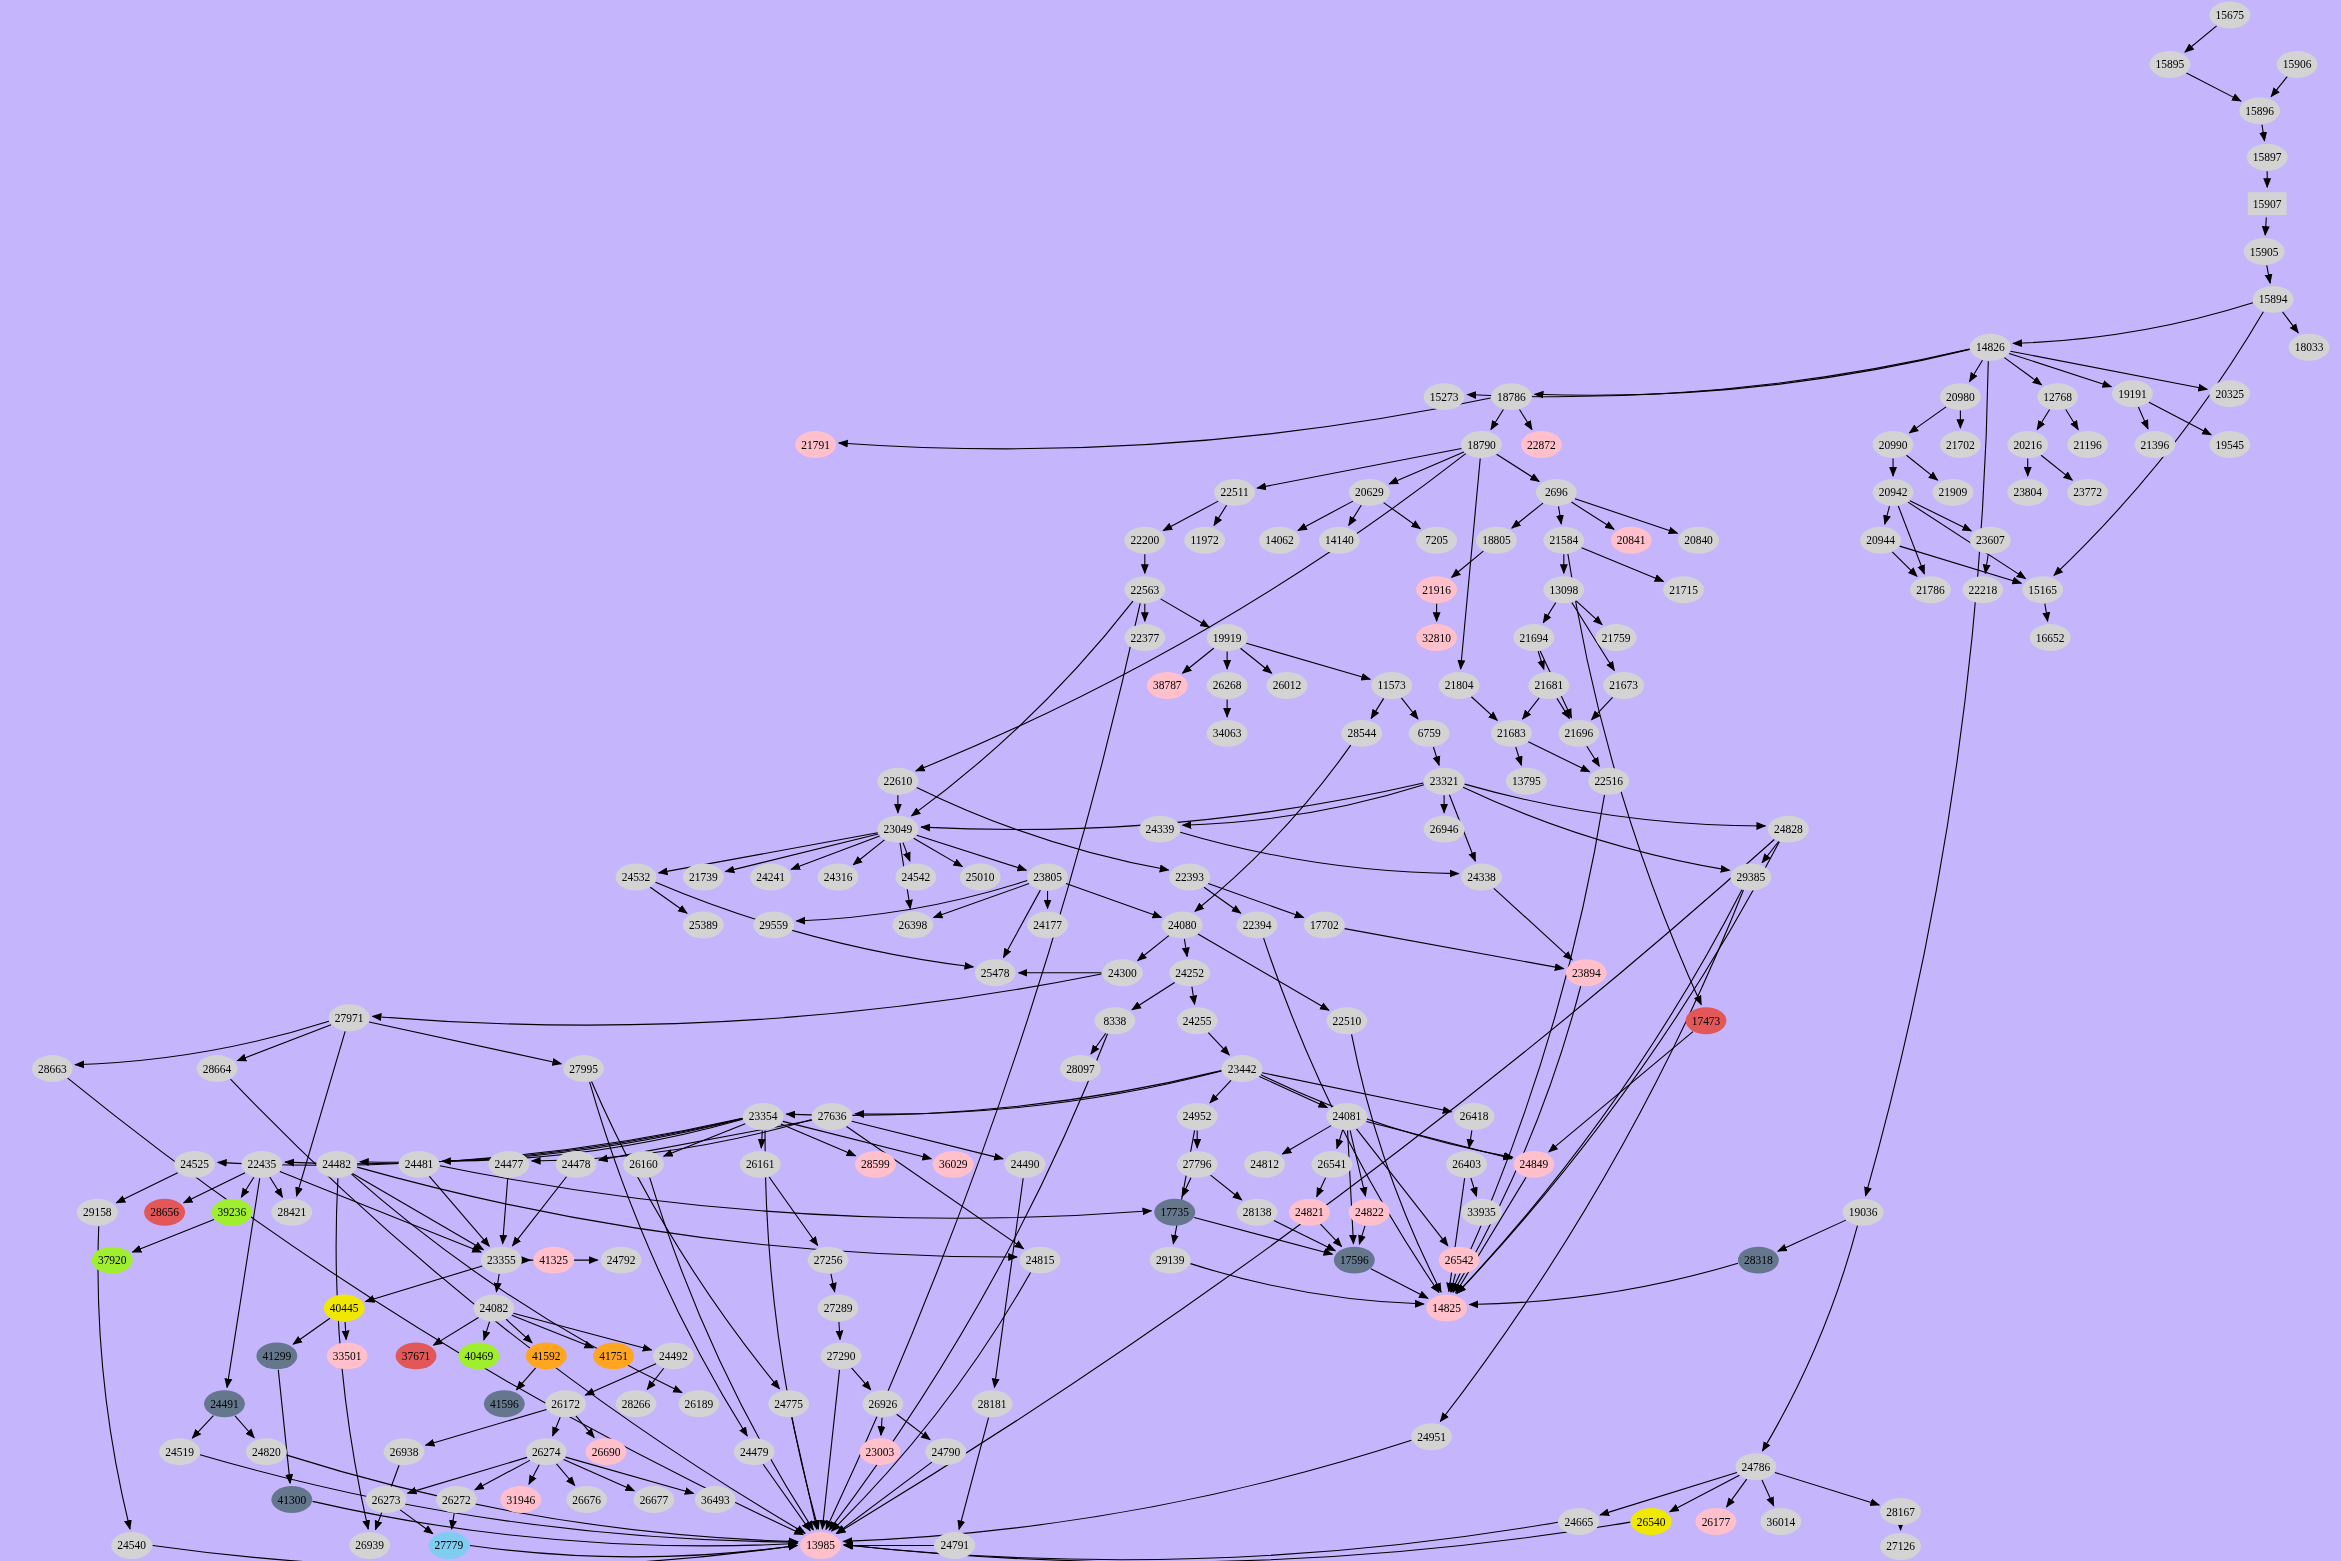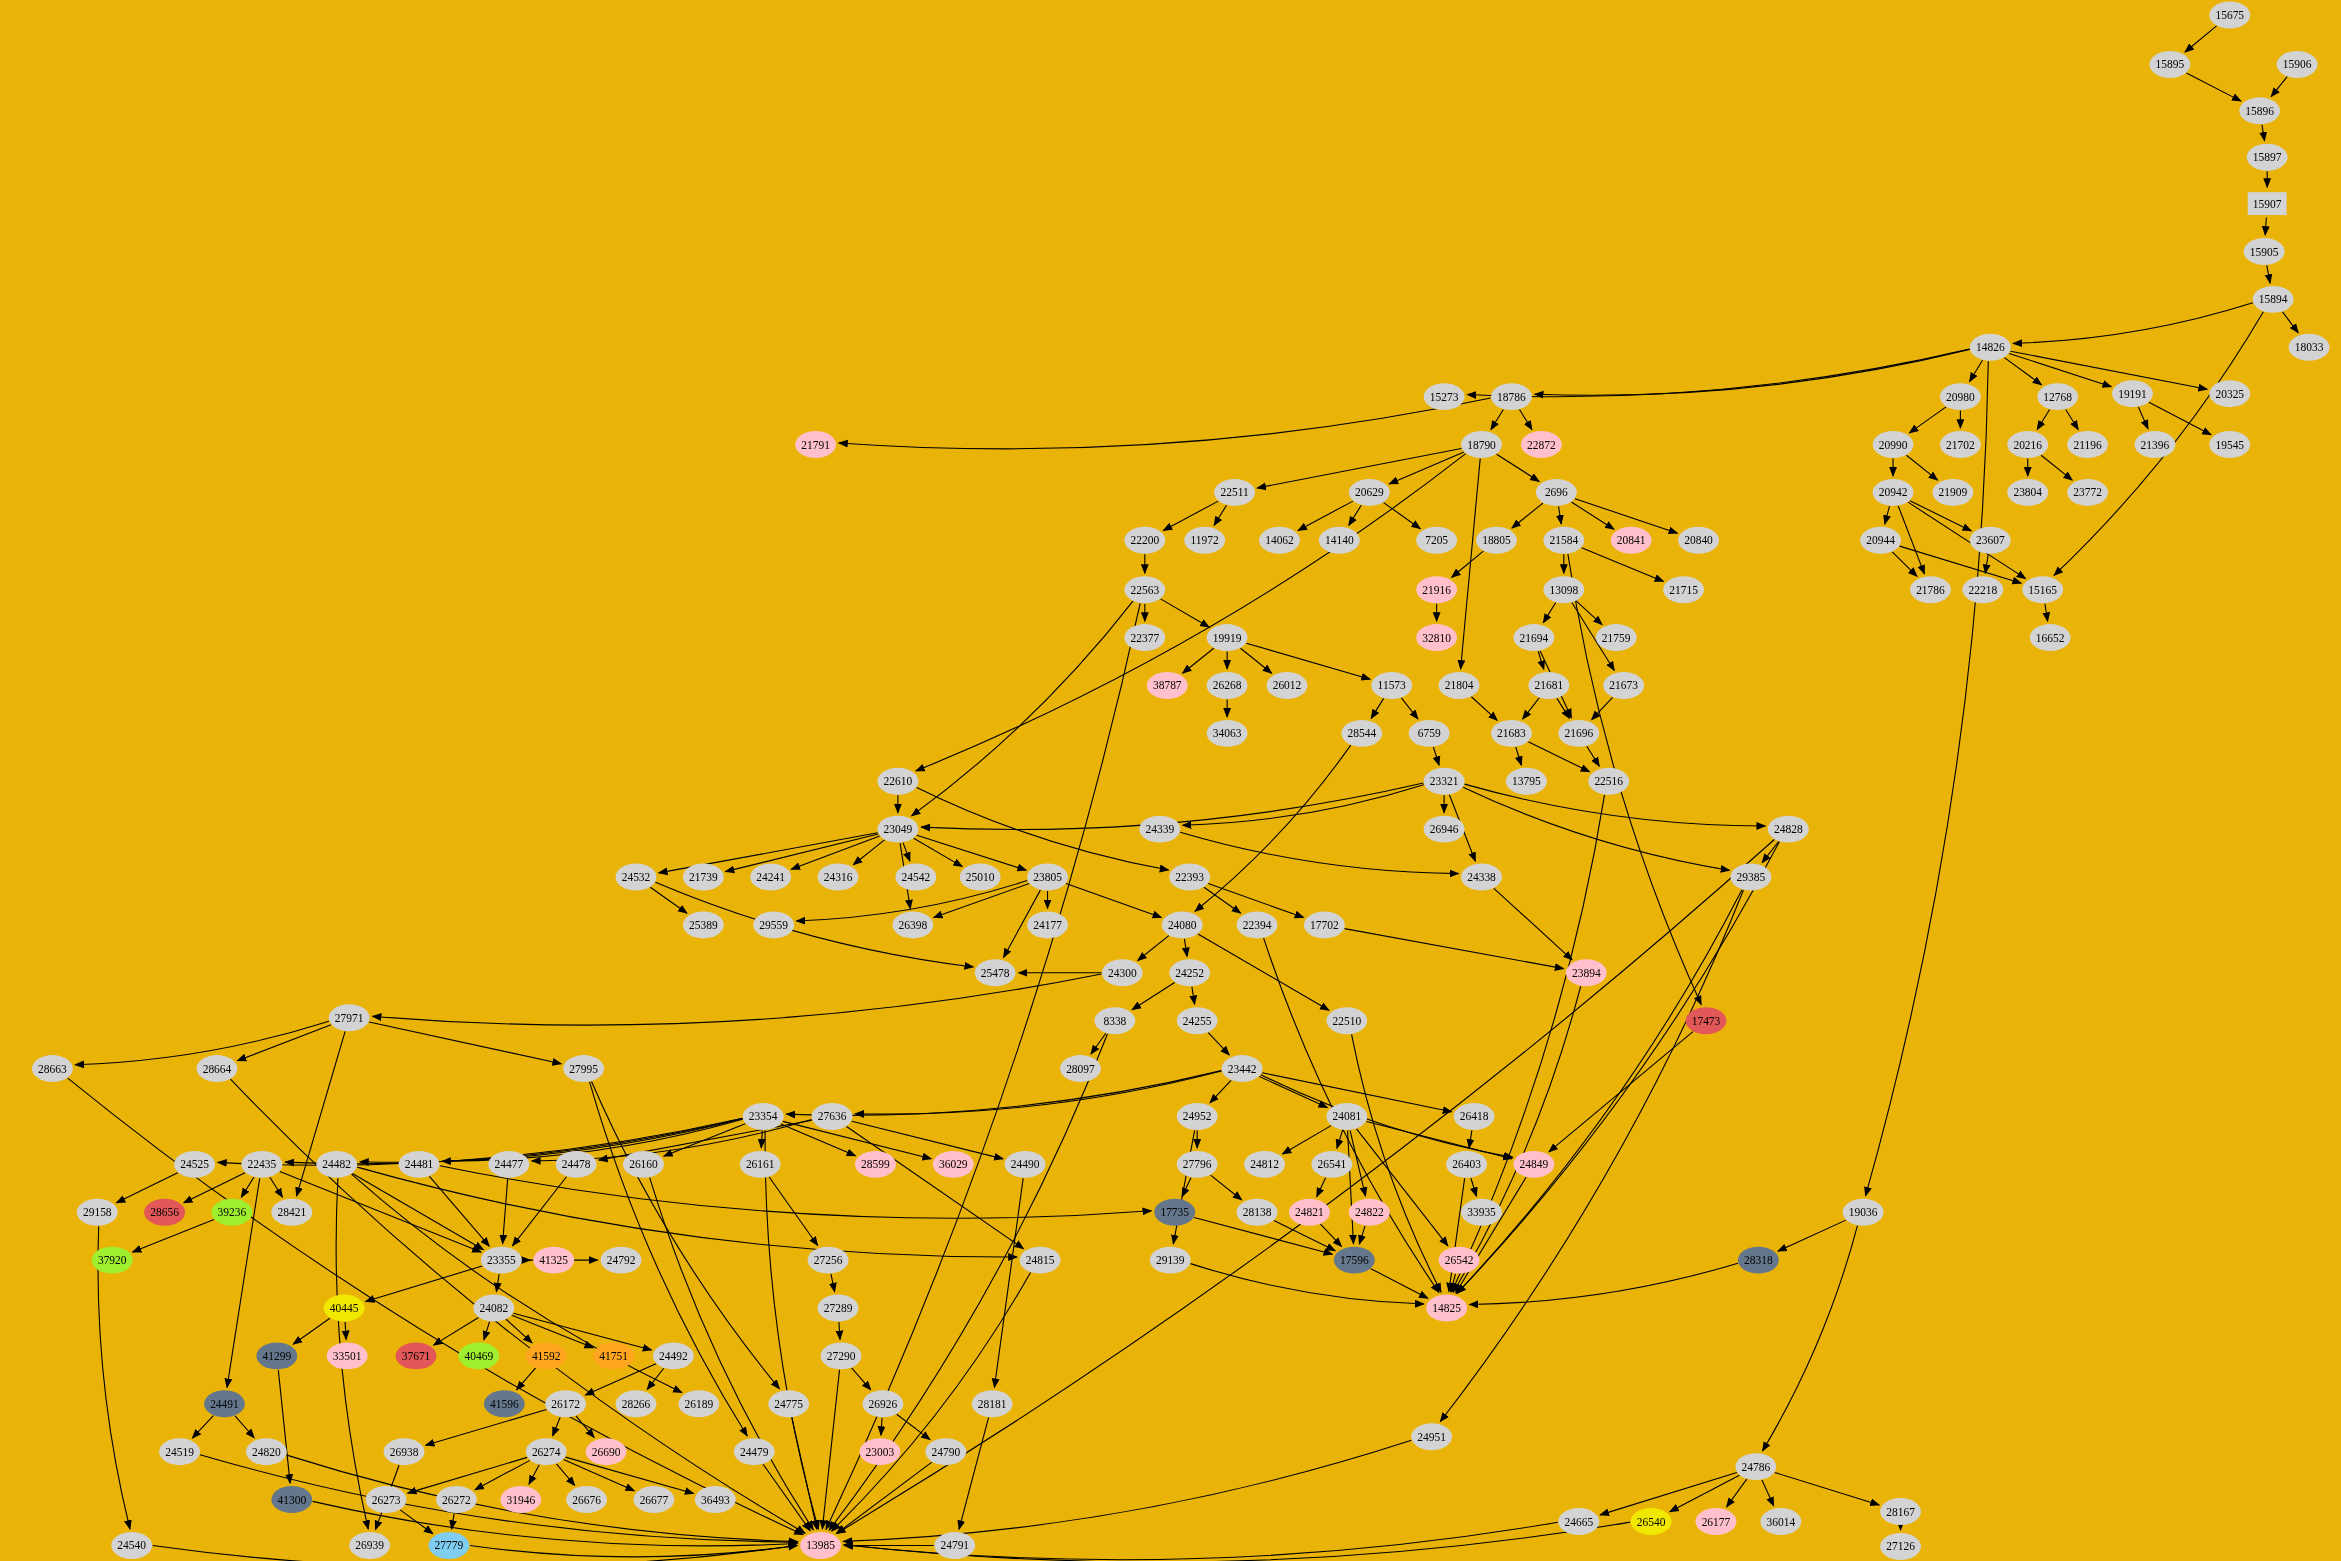--- a/index.html
+++ b/index.html
@@ -1,16 +1,16 @@
 <!DOCTYPE html>
 <html style="font-size:8px"><head>
 <meta charset="utf-8">
 <style>
   html,body{margin:0;padding:0;background:#ffffff;}
-  #canvas-wrap{position:relative;width:2342px;height:1562px;background:#eab308;overflow:hidden;}
+  #canvas-wrap{position:relative;width:2342px;height:1562px;background:#c4b5fd;overflow:hidden;}
   svg{display:block;}
   .node-label{font-family:"Liberation Serif","DejaVu Serif",serif;fill:#000000;}
 </style>
 </head>
 <body>
 
 <div id="canvas-wrap">
   <svg id="graph-svg" width="2342" height="1562" viewBox="0 0 4695 3131" xmlns="http://www.w3.org/2000/svg">
     <defs>
       <marker id="arrow" viewBox="0 0 10 10" refX="9" refY="5" markerWidth="9" markerHeight="9" orient="auto-start-reverse">

